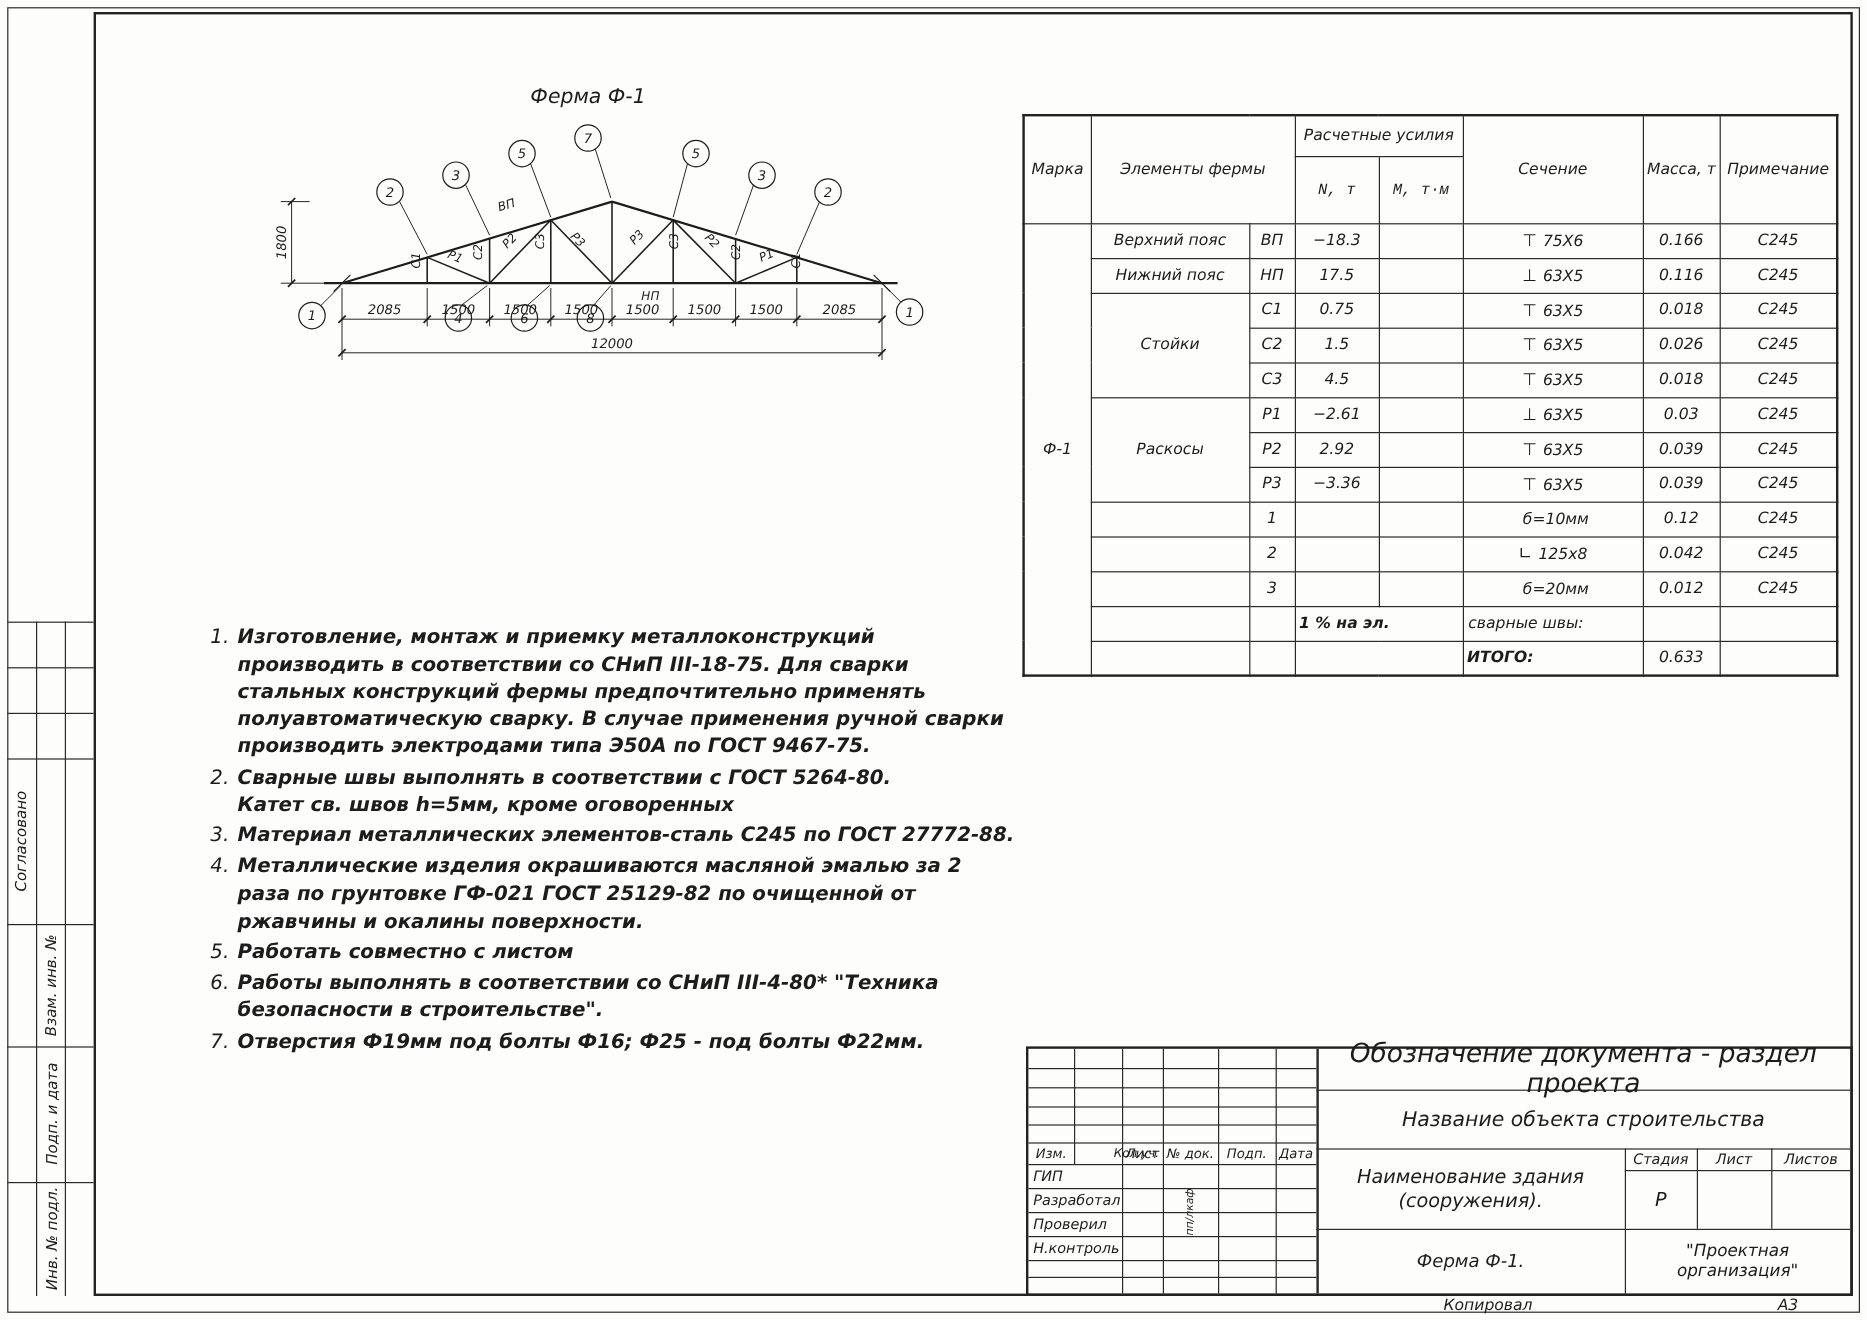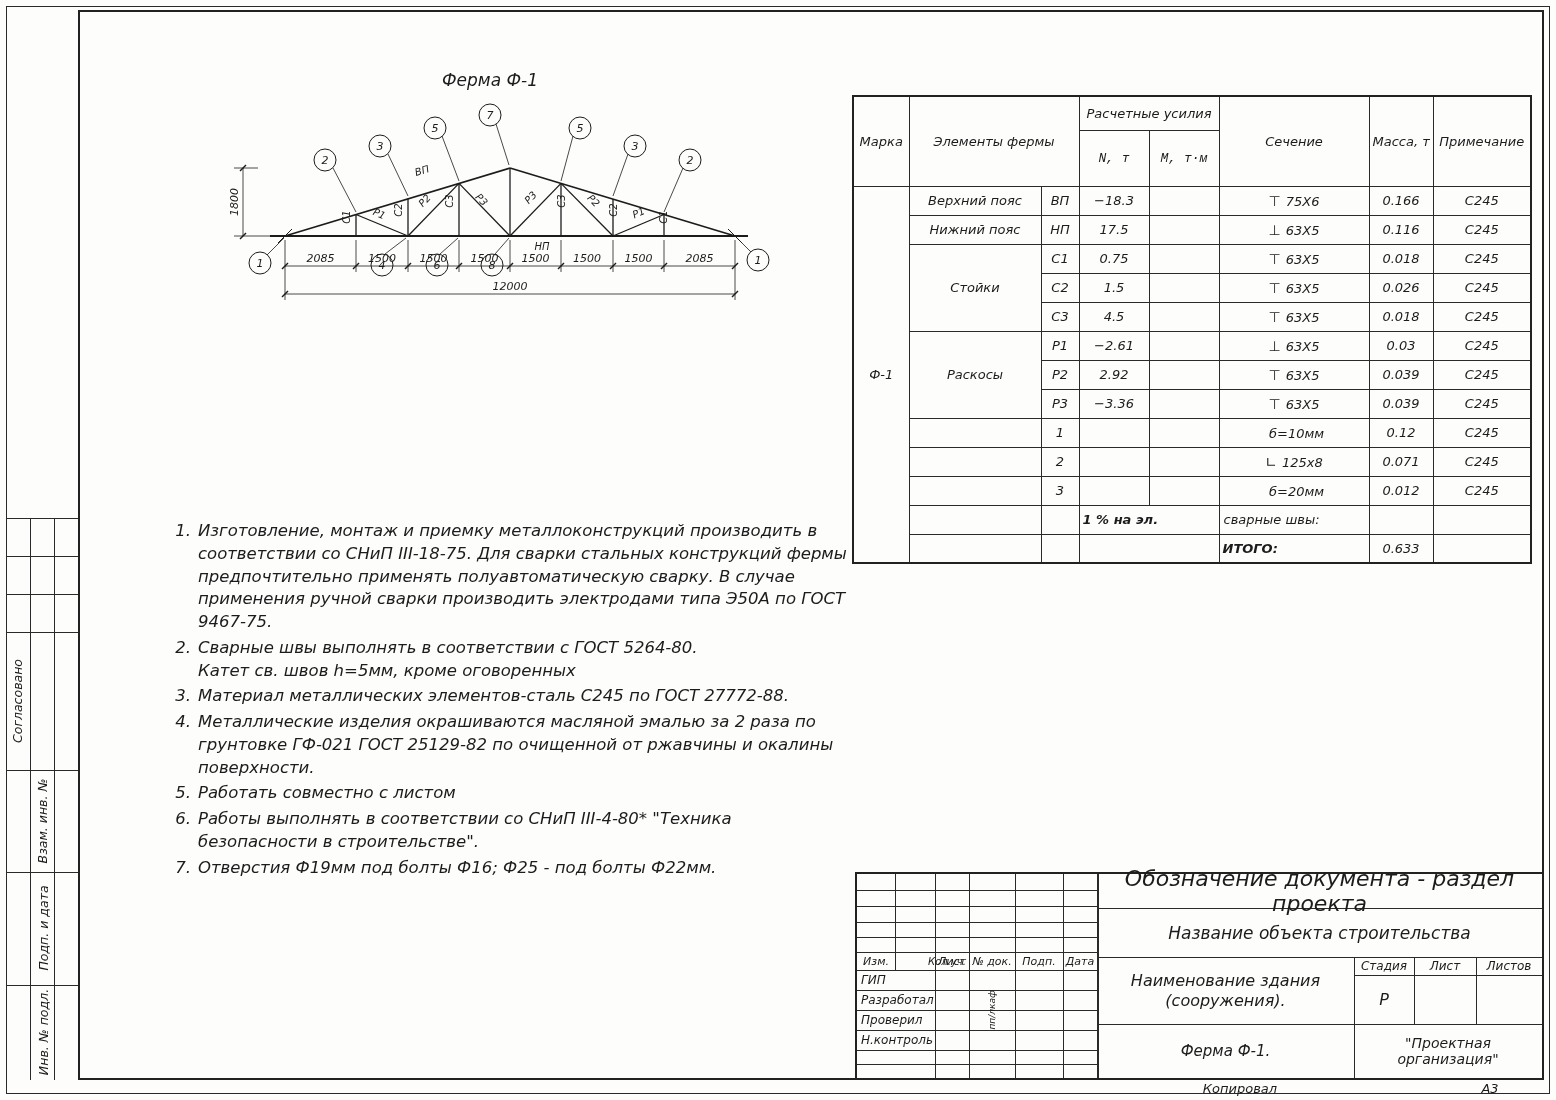--- a/index.html
+++ b/index.html
@@ -19,21 +19,21 @@
   .margin-label { font-style:italic; font-size:12.5px; display:flex; align-items:center; justify-content:center; }
 
   
   .truss-svg { left:170px; top:60px; }
   svg text { font-family:"DejaVu Sans", sans-serif; font-style:italic; fill:#1c1c1c; }
 
   
   .notes { left:172px; top:520px; width:676px; font-style:italic; font-size:16.5px; line-height:1.38; }
   .note-item { display:flex; margin-bottom:3px; }
   .note-num { width:26px; flex:0 0 26px; text-align:right; padding-right:7px; }
-  .note-text { white-space:pre-line; }
+  .note-text { white-space:pre-line;font-weight:bold; }
 
   
   .el-table-wrap { left:852px; top:95px; }
   .el-table { border-collapse:collapse; table-layout:fixed; width:678px; font-style:italic; font-size:13px; border:2px solid #222; }
   .el-table th, .el-table td { border:1px solid #2a2a2a; text-align:center; vertical-align:middle; font-weight:normal; padding:0 3px; white-space:nowrap; overflow:hidden; }
   .el-table thead tr.h1 th { height:34px; }
   .el-table thead tr.h2 th { height:56px;font-family:Liberation Mono, monospace; }
   .el-table tbody td { height:29px; }
   .el-table td.ra { text-align:left; padding-right:8px;font-weight:bold; }
   .el-table td.la { text-align:left; padding-left:4px; }
@@ -343,21 +343,21 @@
           <td><span class="sec-sym"></span><span>б=10мм</span></td>
           <td>0.12</td>
           <td>С245</td>
         </tr>
         <tr>
           <td></td>
           <td>2</td>
           <td></td>
           <td></td>
           <td><span class="sec-sym">∟</span><span>125х8</span></td>
-          <td>0.071</td>
+          <td>0.042</td>
           <td>С245</td>
         </tr>
         <tr>
           <td></td>
           <td>3</td>
           <td></td>
           <td></td>
           <td><span class="sec-sym"></span><span>б=20мм</span></td>
           <td>0.012</td>
           <td>С245</td>

